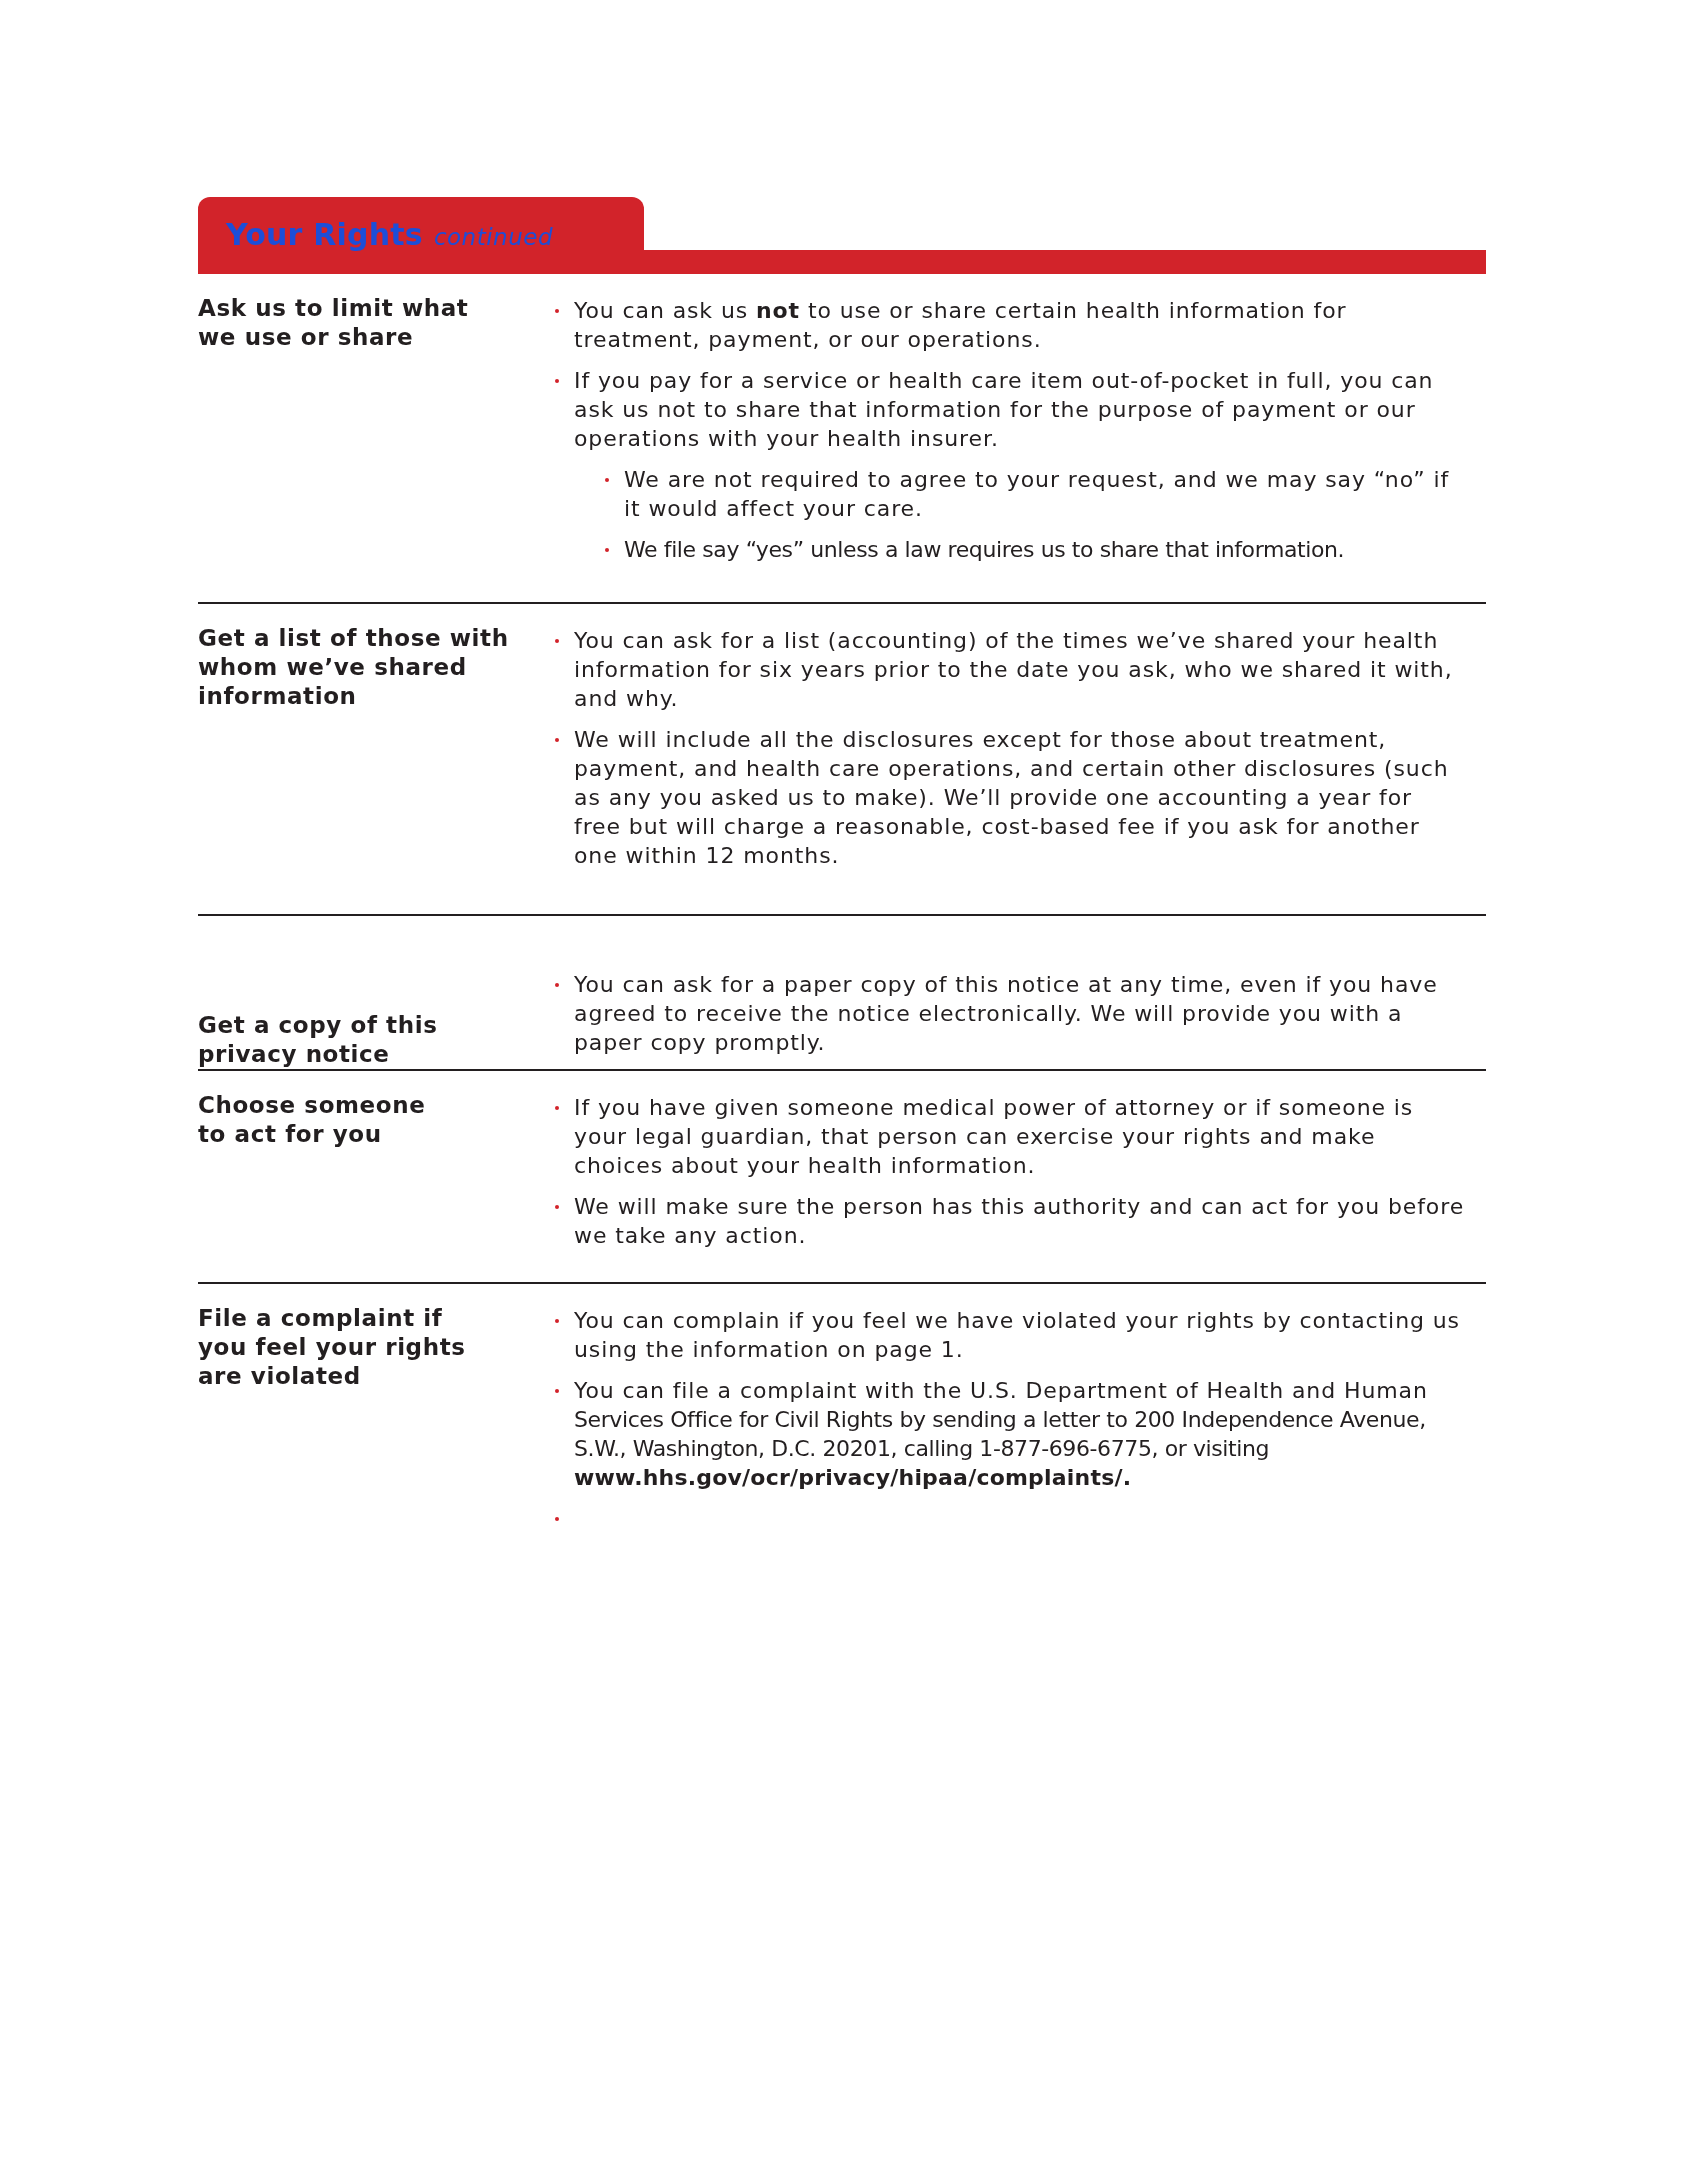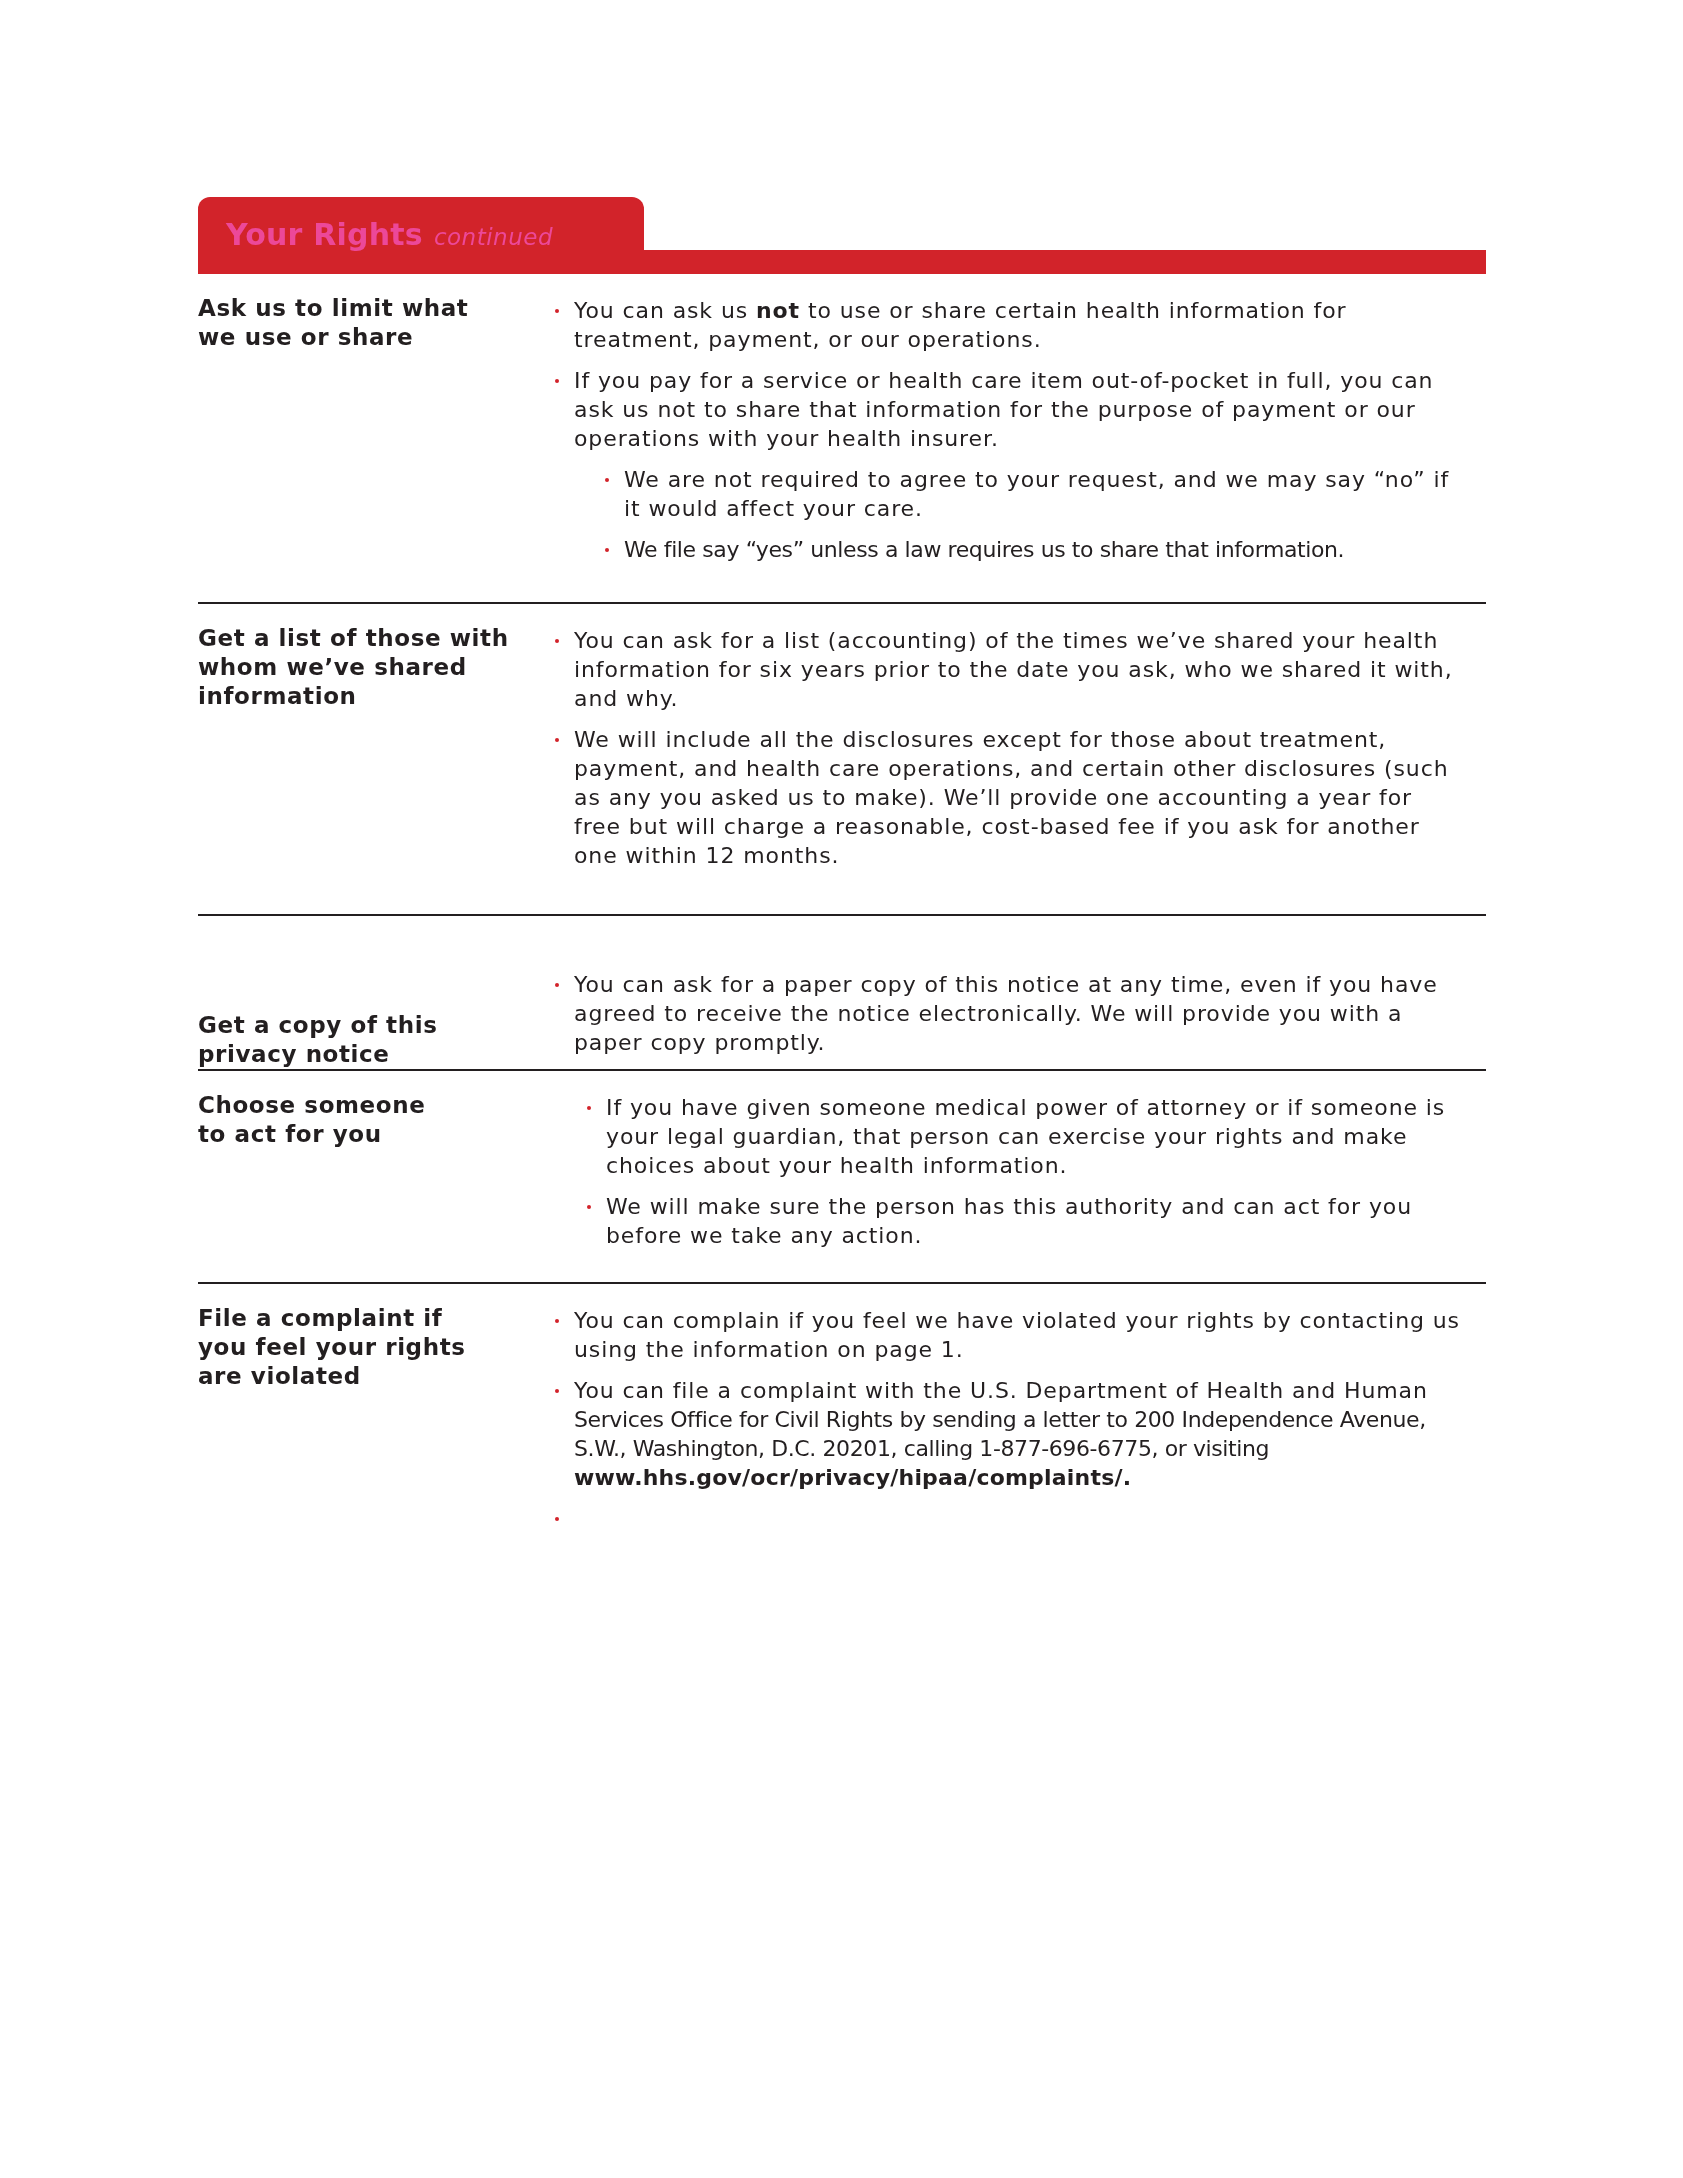--- a/index.html
+++ b/index.html
@@ -36,21 +36,21 @@
       left: 436px;
       top: 53px;
       right: 0;
       height: 24px;
       background: #d2232a;
     }
     .header-title {
       position: absolute;
       left: 28px;
       top: 20px;
-      color: #ec4899;
+      color: #1d4ed8;
       white-space: nowrap;
     }
     .header-title .main {
       font-family: "DejaVu Sans", sans-serif;
       font-weight: bold;
       font-size: 30px;
       letter-spacing: 0.2px;
     }
     .header-title .sub {
       font-family: "DejaVu Sans", sans-serif;
@@ -180,21 +180,21 @@
     <div class="label">Get a copy of this
 privacy notice</div>
     <div class="items">
       <div class="item">
         <span class="bullet"></span>
         <span>You can ask for a paper copy of this notice at any time, even if you have agreed to receive the notice electronically. We will provide you with a paper copy promptly.</span>
       </div>
     </div>
   </div>
 
-  <div class="section" style="height:213px;gap:32px;">
+  <div class="section" style="height:213px;">
     <div class="label">Choose someone
 to act for you</div>
     <div class="items">
       <div class="item emph">
         <span class="bullet"></span>
         <span>If you have given someone medical power of attorney or if someone is your legal guardian, that person can exercise your rights and make choices about your health information.</span>
       </div>
       <div class="item">
         <span class="bullet"></span>
         <span>We will make sure the person has this authority and can act for you before we take any action.</span>

